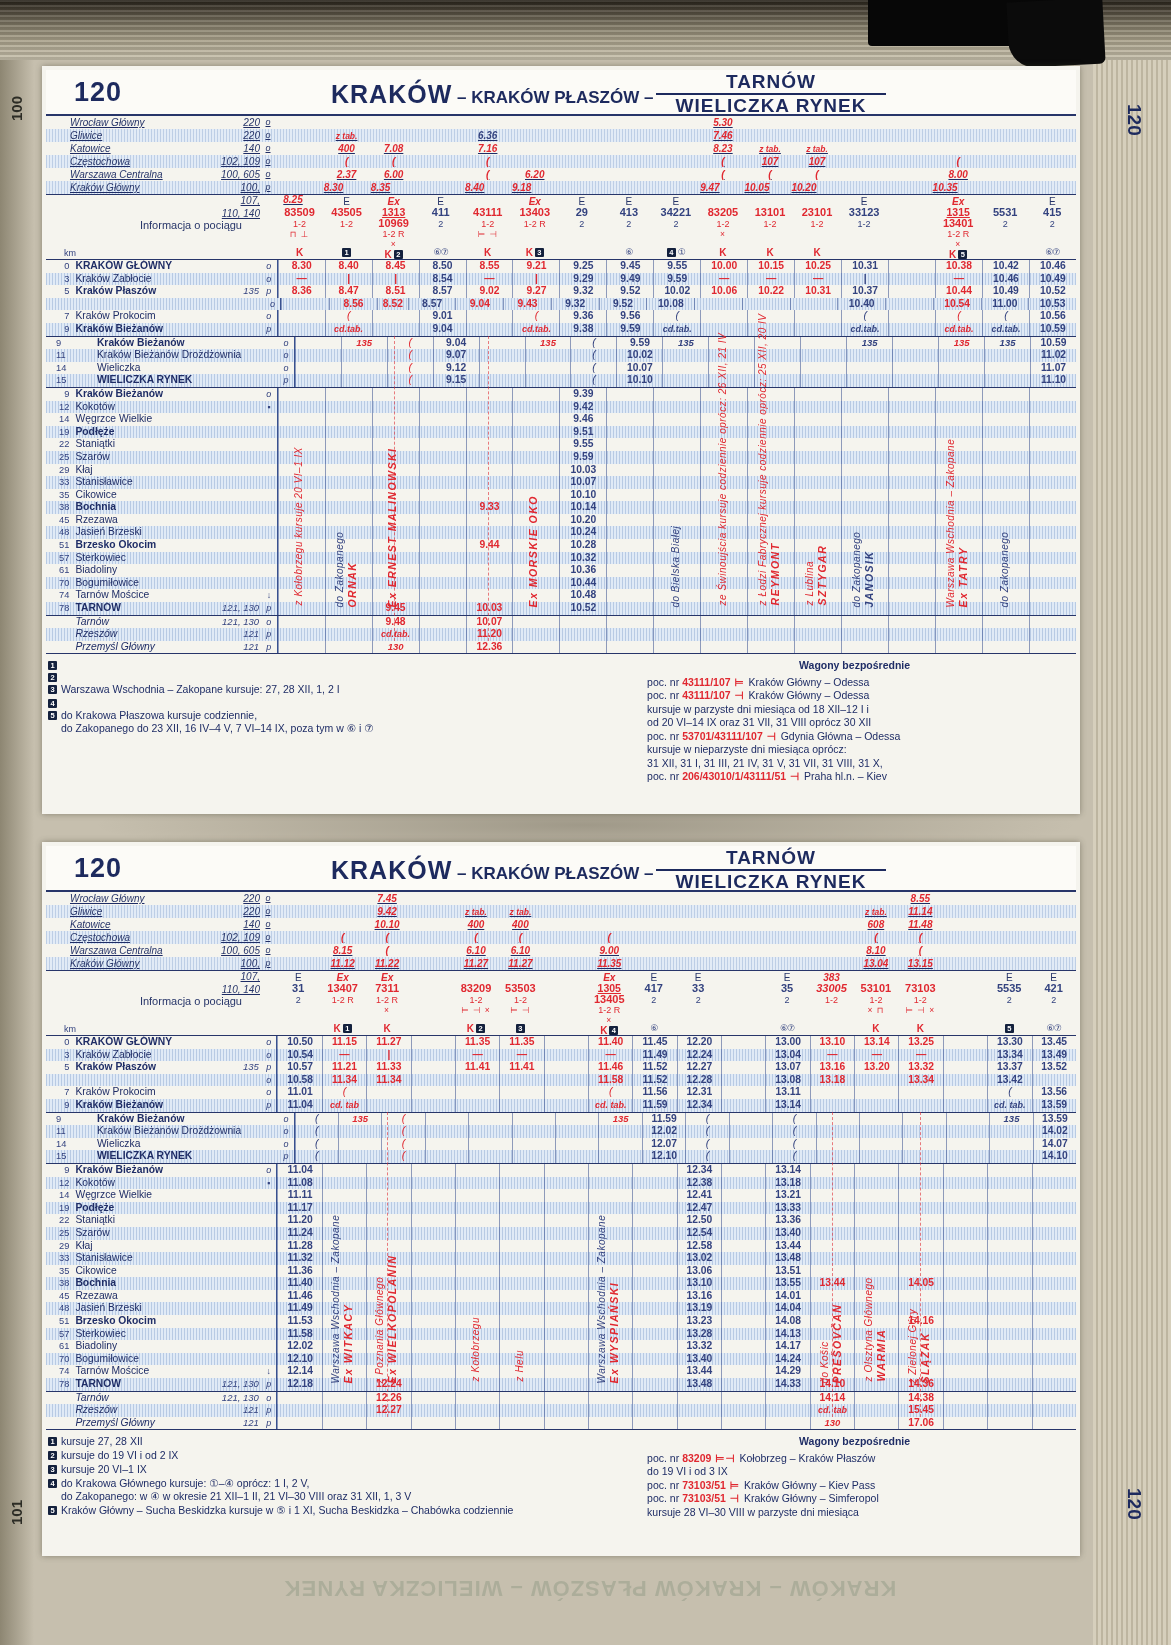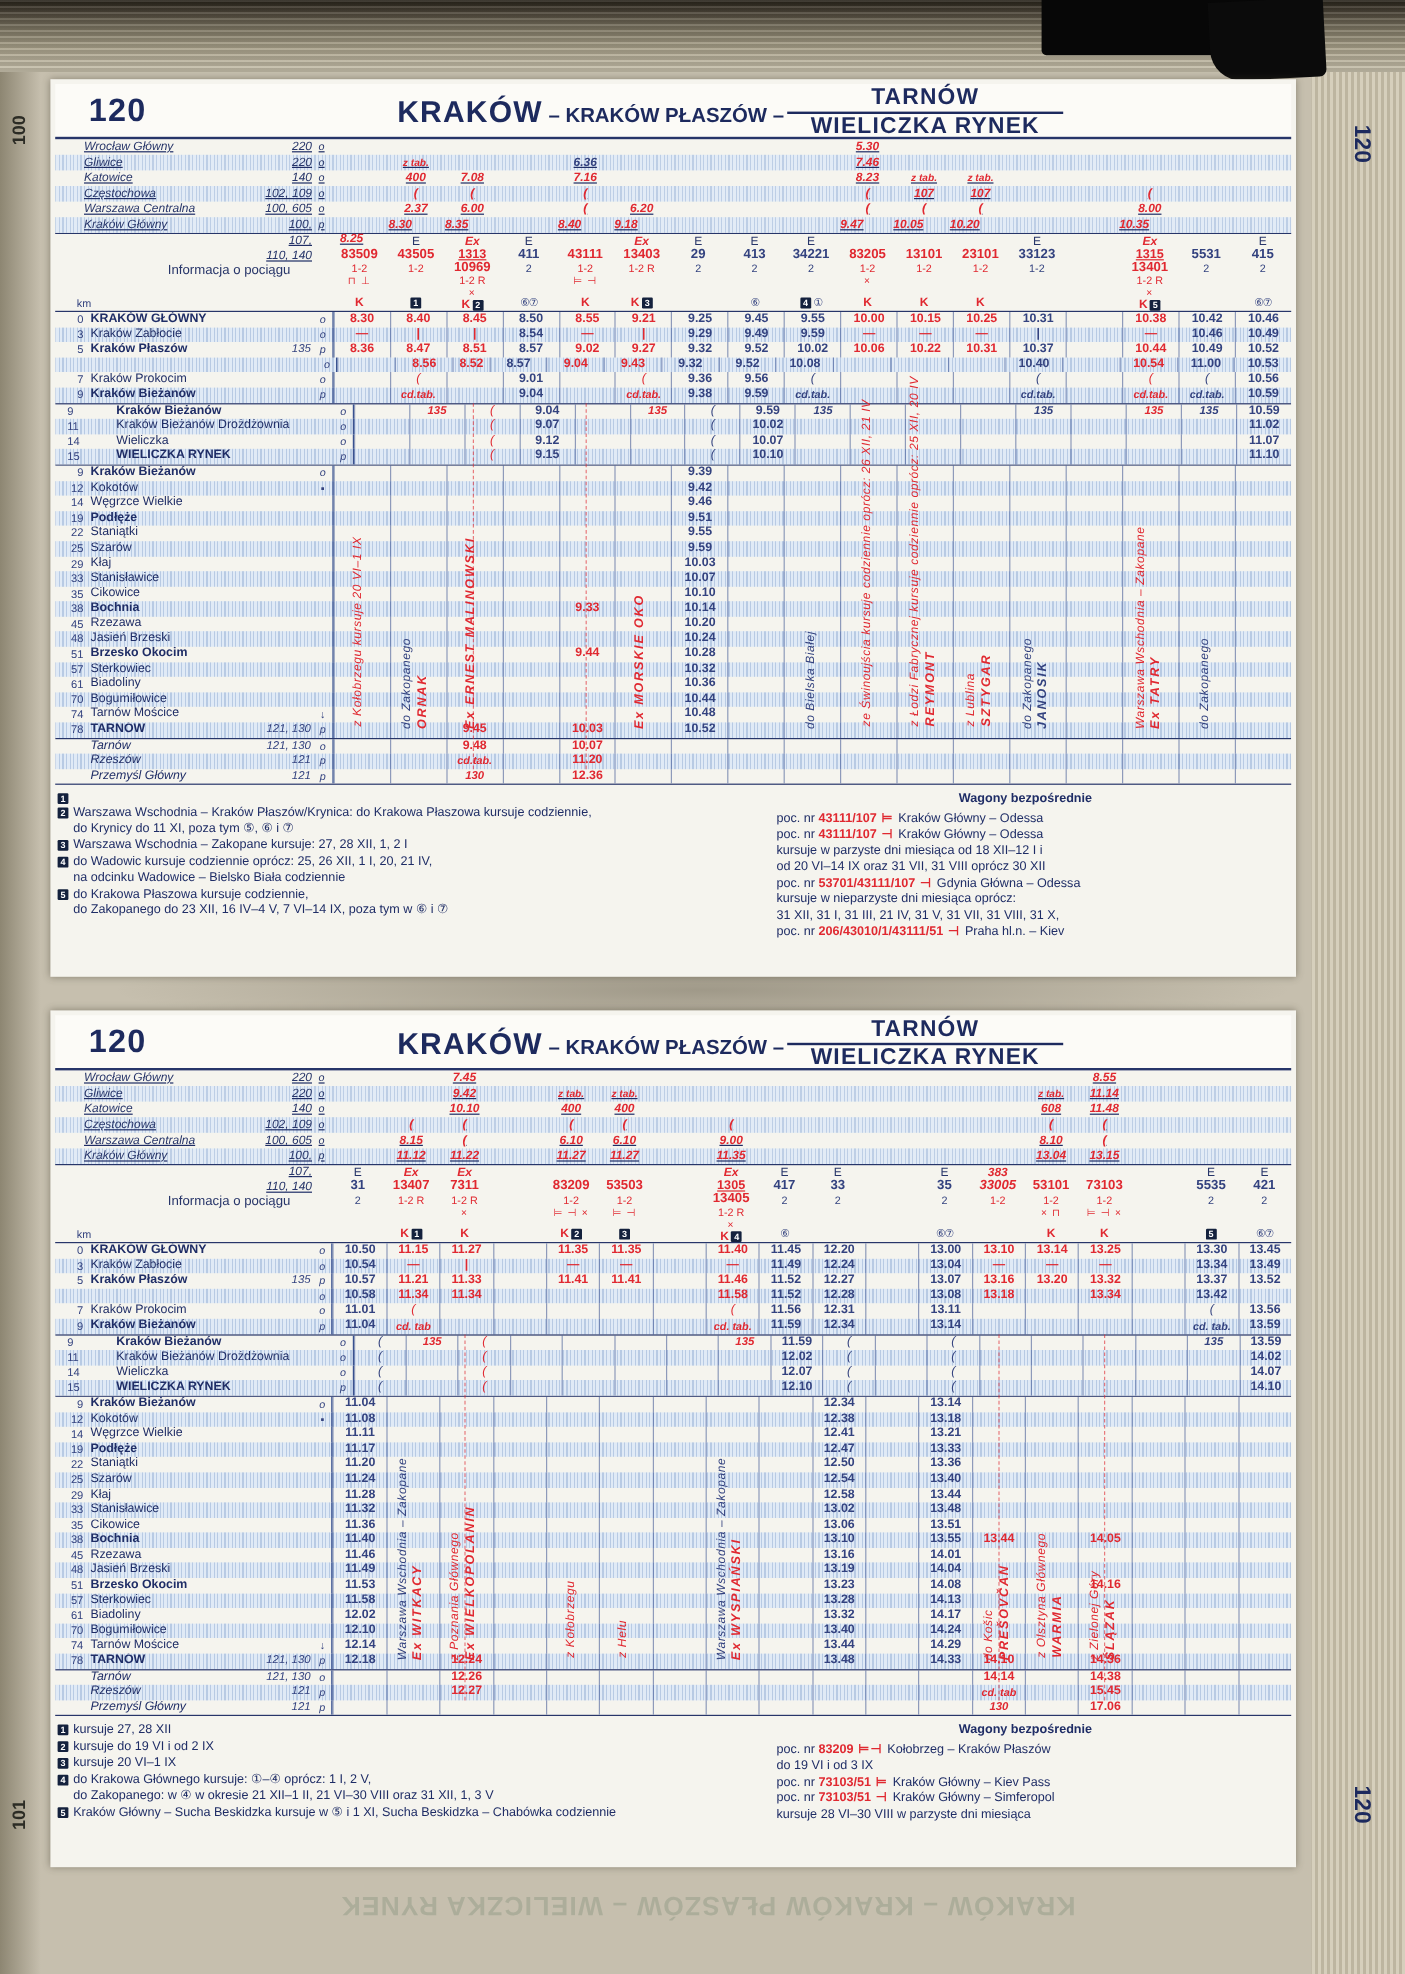--- a/index.html
+++ b/index.html
@@ -1126,37 +1126,29 @@
       <div class="vlab r bold" style="left: 912.353px; top: 83.16px; height: 264.6px;">Ex TATRY</div>
       <div class="vlab n" style="left: 952.912px; top: 83.16px; height: 264.6px;">do Zakopanego</div>
     </div>
     <div class="notes">
       <div class="fns">
         <div class="fn">
           <span class="bdg">1</span>
         </div>
         <div class="fn">
           <span class="bdg">2</span>
-          <div>
-            <div class="l2">Warszawa Wschodnia – Kraków Płaszów/Krynica: do Krakowa Płaszowa kursuje codziennie,</div>
-            <div class="l2">do Krynicy do 11 XI, poza tym ⑤, ⑥ i ⑦</div>
-          </div>
         </div>
         <div class="fn">
           <span class="bdg">3</span>
           <div>
             <div class="l2">Warszawa Wschodnia – Zakopane kursuje: 27, 28 XII, 1, 2 I</div>
           </div>
         </div>
         <div class="fn">
           <span class="bdg">4</span>
-          <div>
-            <div class="l2">do Wadowic kursuje codziennie oprócz: 25, 26 XII, 1 I, 20, 21 IV,</div>
-            <div class="l2">na odcinku Wadowice – Bielsko Biała codziennie</div>
-          </div>
         </div>
         <div class="fn">
           <span class="bdg">5</span>
           <div>
             <div class="l2">do Krakowa Płaszowa kursuje codziennie,</div>
             <div class="l2">do Zakopanego do 23 XII, 16 IV–4 V, 7 VI–14 IX, poza tym w ⑥ i ⑦</div>
           </div>
         </div>
       </div>
       <div class="wag">

